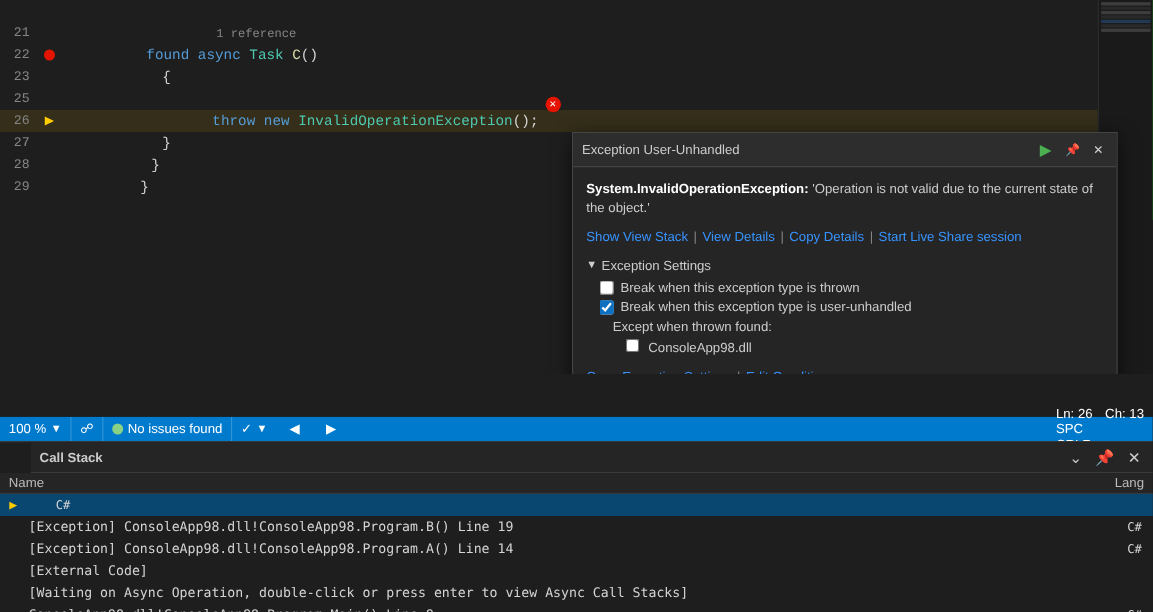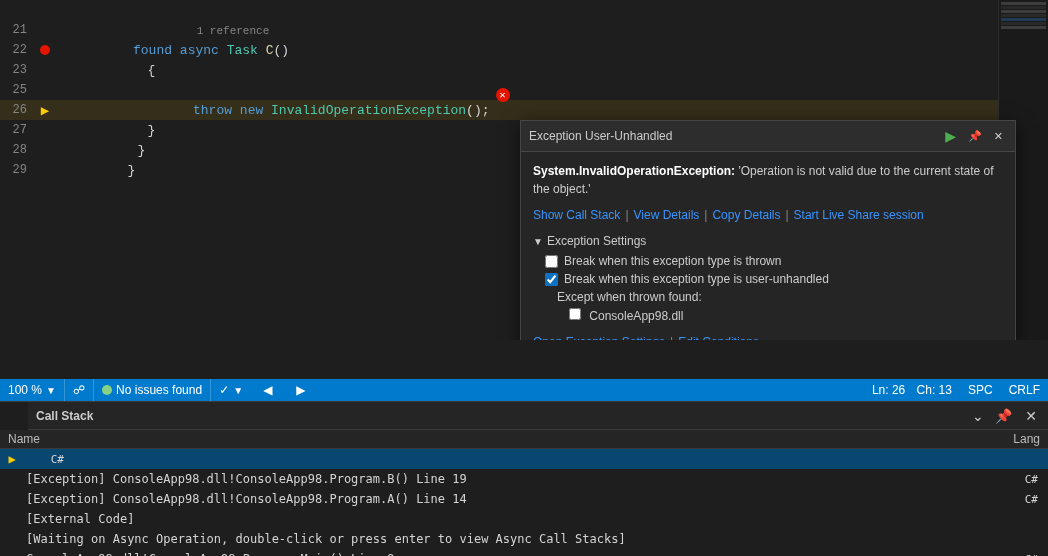--- a/index.html
+++ b/index.html
@@ -276,20 +276,21 @@
     .status-separator {
       width: 1px;
       height: 100%;
       background: rgba(255,255,255,0.2);
     }
 
     .status-right {
       margin-left: auto;
       display: flex;
       align-items: flex-start;
+      flex-direction: column;
     }
 
     .no-issues {
       display: flex;
       align-items: center;
       gap: 4px;
     }
 
     .green-circle {
       width: 10px;
@@ -540,21 +541,21 @@
         <button class="popup-btn popup-run-btn">▶</button>
         <button class="popup-btn">📌</button>
         <button class="popup-btn">✕</button>
       </div>
     </div>
     <div class="popup-body">
       <div class="exception-message">
         <strong>System.InvalidOperationException:</strong><span> 'Operation is not valid due to the current state of the object.'</span>
       </div>
       <div class="popup-links">
-        <a class="popup-link">Show Call Stack</a>
+        <a class="popup-link">Show View Stack</a>
         <span class="link-sep">|</span>
         <a class="popup-link">View Details</a>
         <span class="link-sep">|</span>
         <a class="popup-link">Copy Details</a>
         <span class="link-sep">|</span>
         <a class="popup-link">Start Live Share session</a>
       </div>
       <div class="exception-settings">
         <div class="settings-header">
           <span class="triangle-icon">▼</span>

